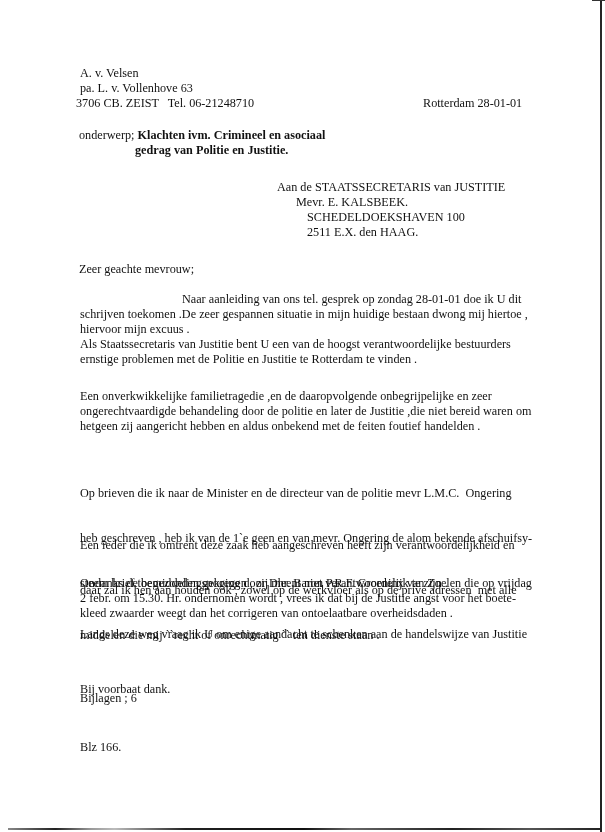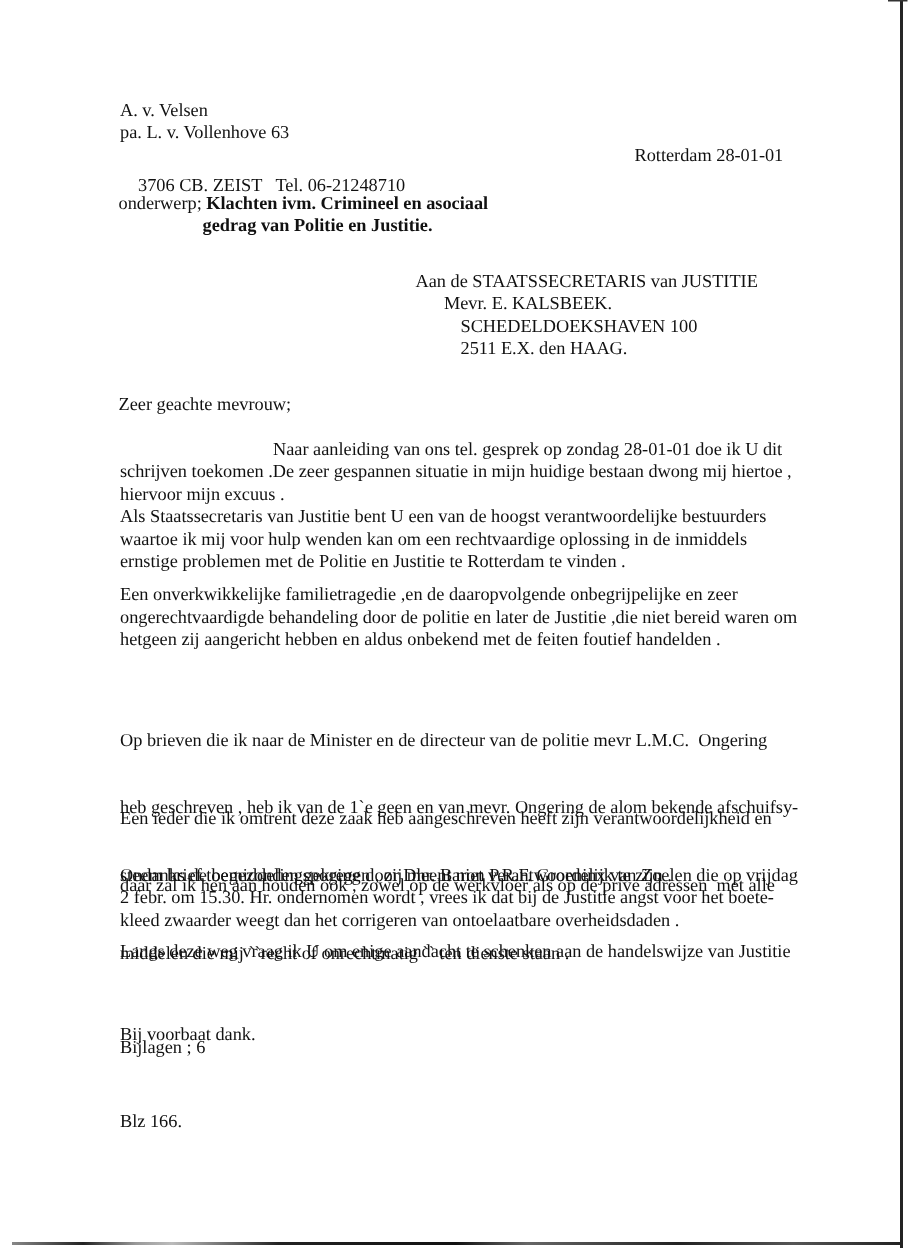--- a/index.html
+++ b/index.html
@@ -28,21 +28,21 @@
 
 <div class="page">
 
   <div class="edge-right"></div>
   <div class="edge-right-top"></div>
   <div class="edge-bottom"></div>
 
   <div>
     <div class="abs" style="left:80px; top:66px;">A. v. Velsen</div>
     <div class="abs" style="left:80px; top:81px;">pa. L. v. Vollenhove 63</div>
-    <div class="abs" style="left:92px; top:96px; white-space:pre;margin-top:20px;">3706 CB. ZEIST   Tel. 06-21248710</div>
+    <div class="abs" style="left:76px; top:96px; white-space:pre;">3706 CB. ZEIST   Tel. 06-21248710</div>
   </div>
 
   <div class="abs" style="left:423px; top:96px;">Rotterdam 28-01-01</div>
 
   <div>
     <div class="abs" style="left:79px; top:128px;">
       <span>onderwerp;</span>
       <span class="bold">Klachten ivm. Crimineel en asociaal</span>
     </div>
     <div class="abs bold" style="left:135px; top:143px;">gedrag van Politie en Justitie.</div>
@@ -55,21 +55,20 @@
     <div class="abs" style="left:307px; top:225px;">2511 E.X. den HAAG.</div>
   </div>
 
   <div class="abs" style="left:79px; top:262px;">Zeer geachte mevrouw;</div>
 
   <div class="para" style="top:292px;">
     <div style="padding-left:102px;">Naar aanleiding van ons tel. gesprek op zondag 28-01-01 doe ik U dit</div>
     <div>schrijven toekomen .De zeer gespannen situatie in mijn huidige bestaan dwong mij hiertoe ,</div>
     <div>hiervoor mijn excuus .</div>
     <div>Als Staatssecretaris van Justitie bent U een van de hoogst verantwoordelijke bestuurders</div>
-    <div>waartoe ik mij voor hulp wenden kan om een rechtvaardige oplossing in de inmiddels</div>
     <div>ernstige problemen met de Politie en Justitie te Rotterdam te vinden .</div>
   </div>
 
   <div class="para" style="top:389px;">
     <div>Een onverkwikkelijke familietragedie ,en de daaropvolgende onbegrijpelijke en zeer</div>
     <div>ongerechtvaardigde behandeling door de politie en later de Justitie ,die niet bereid waren om</div>
     <div>hetgeen zij aangericht hebben en aldus onbekend met de feiten foutief handelden .</div>
   </div>
 
   <div class="para" style="top:456px; white-space:pre;">

